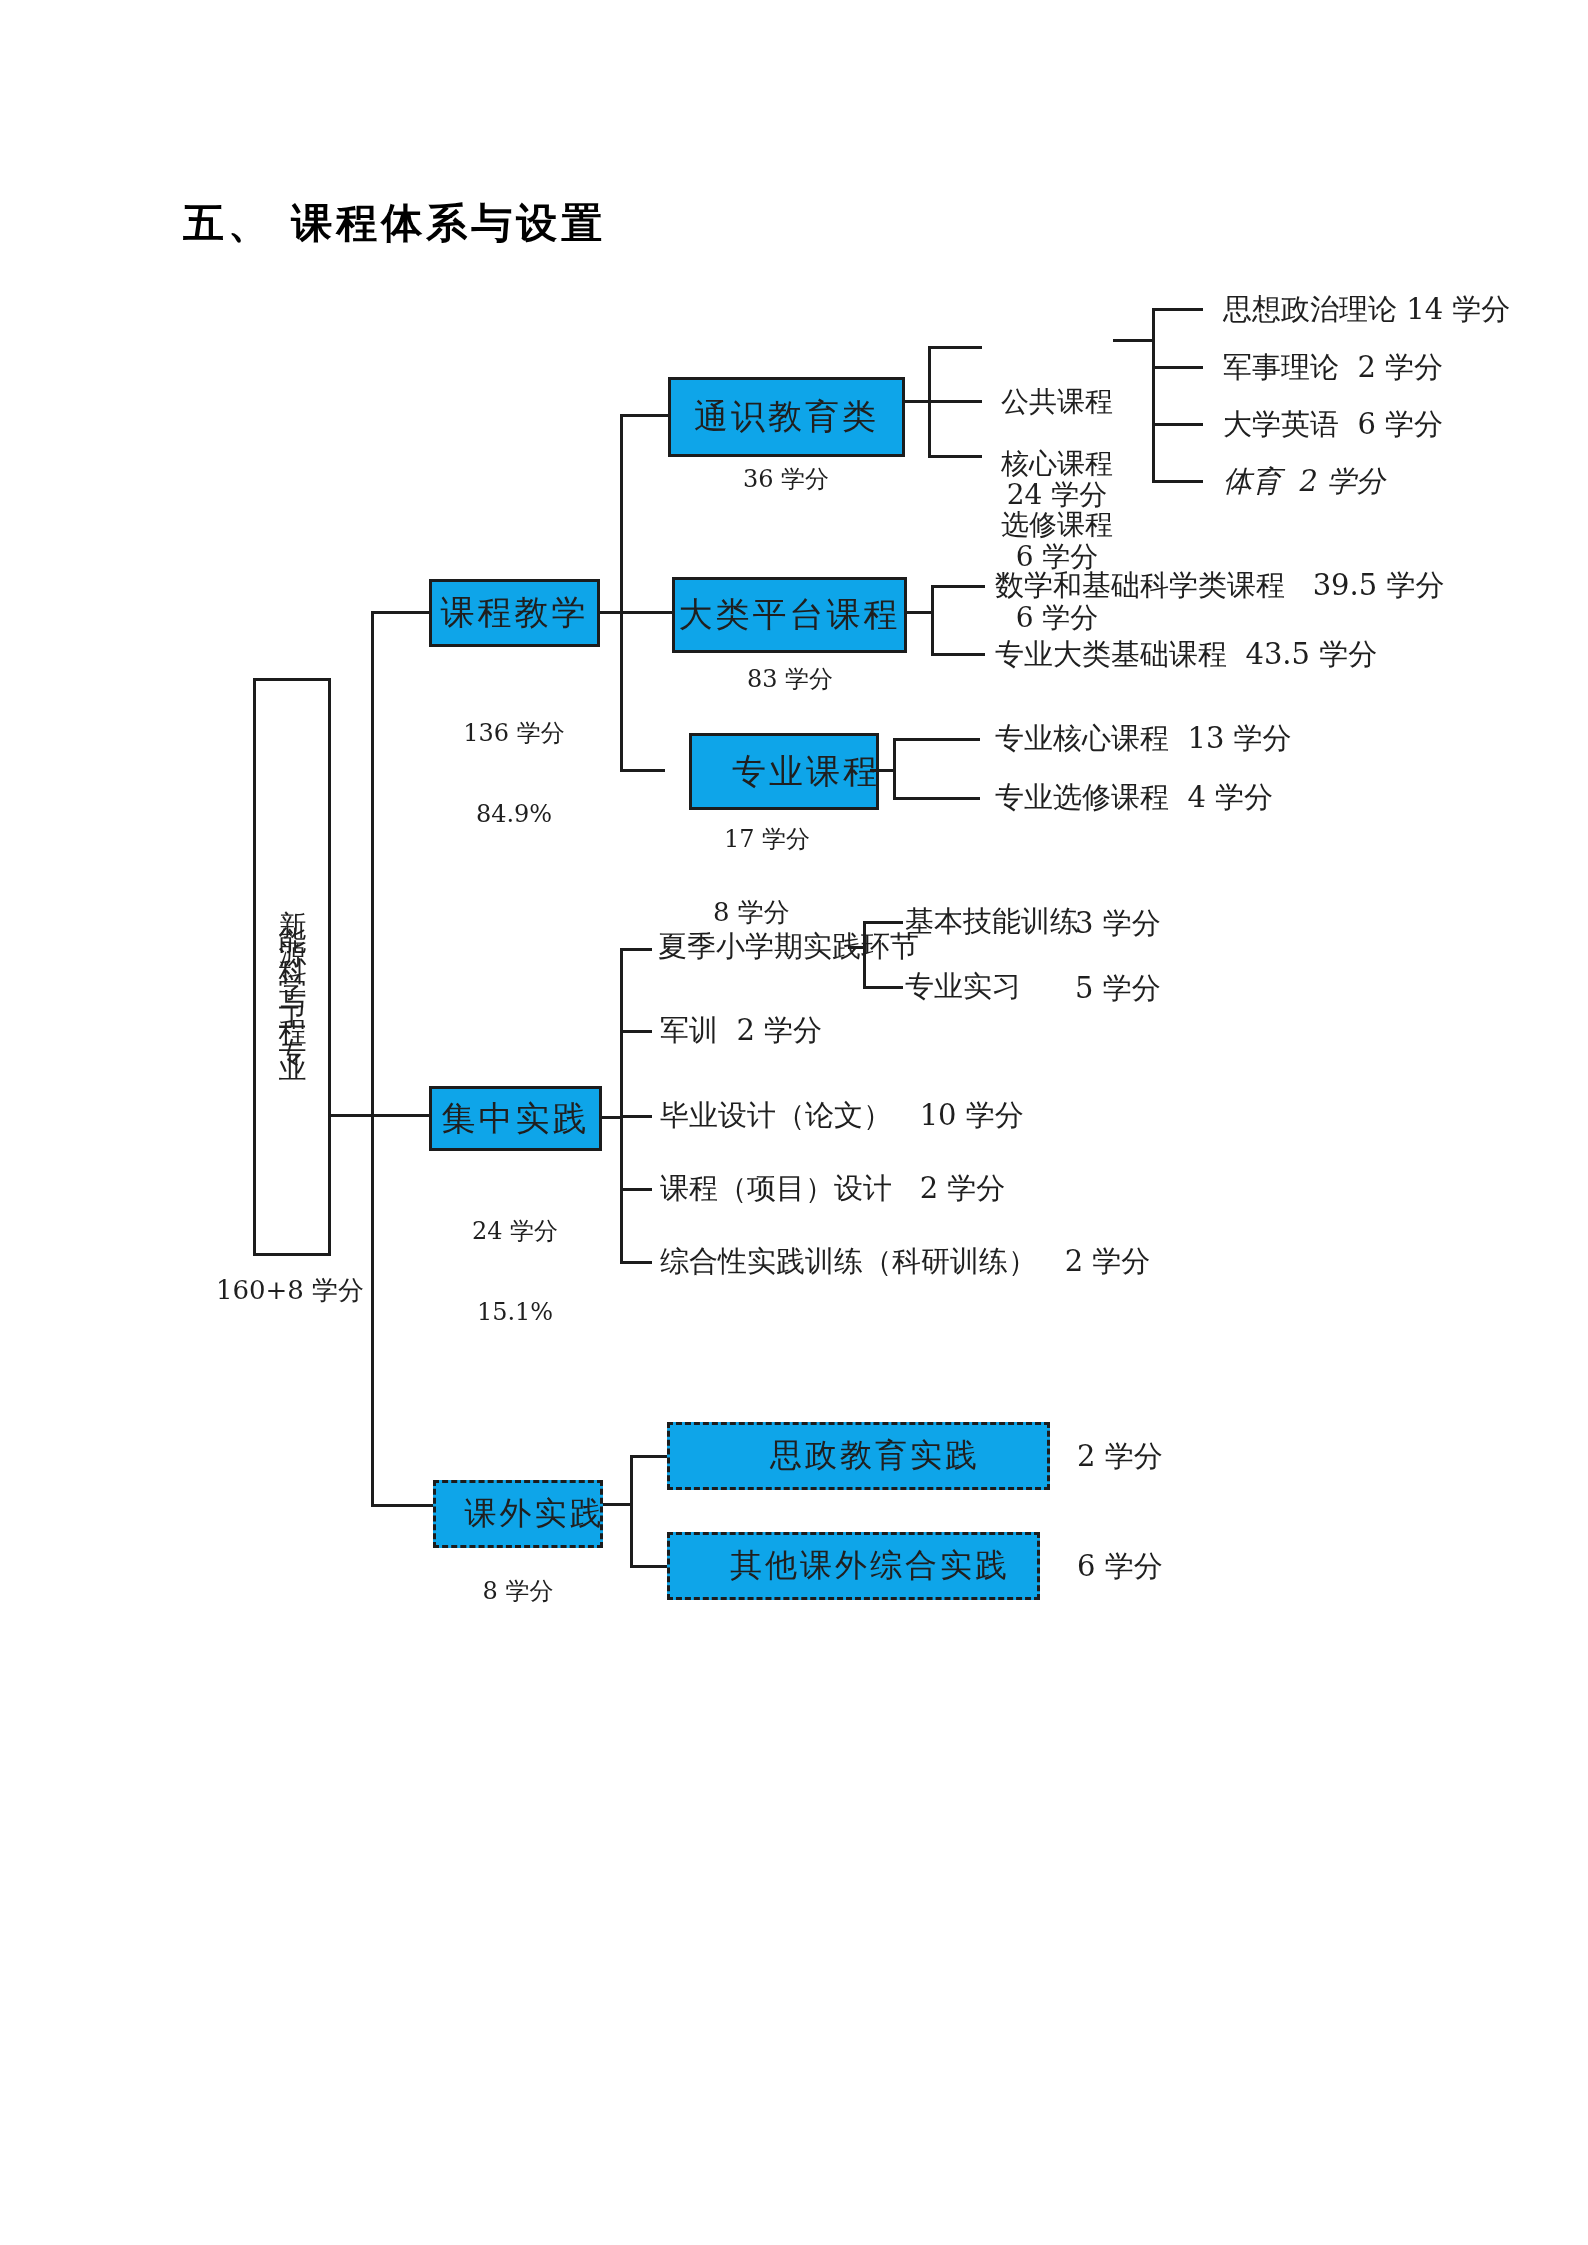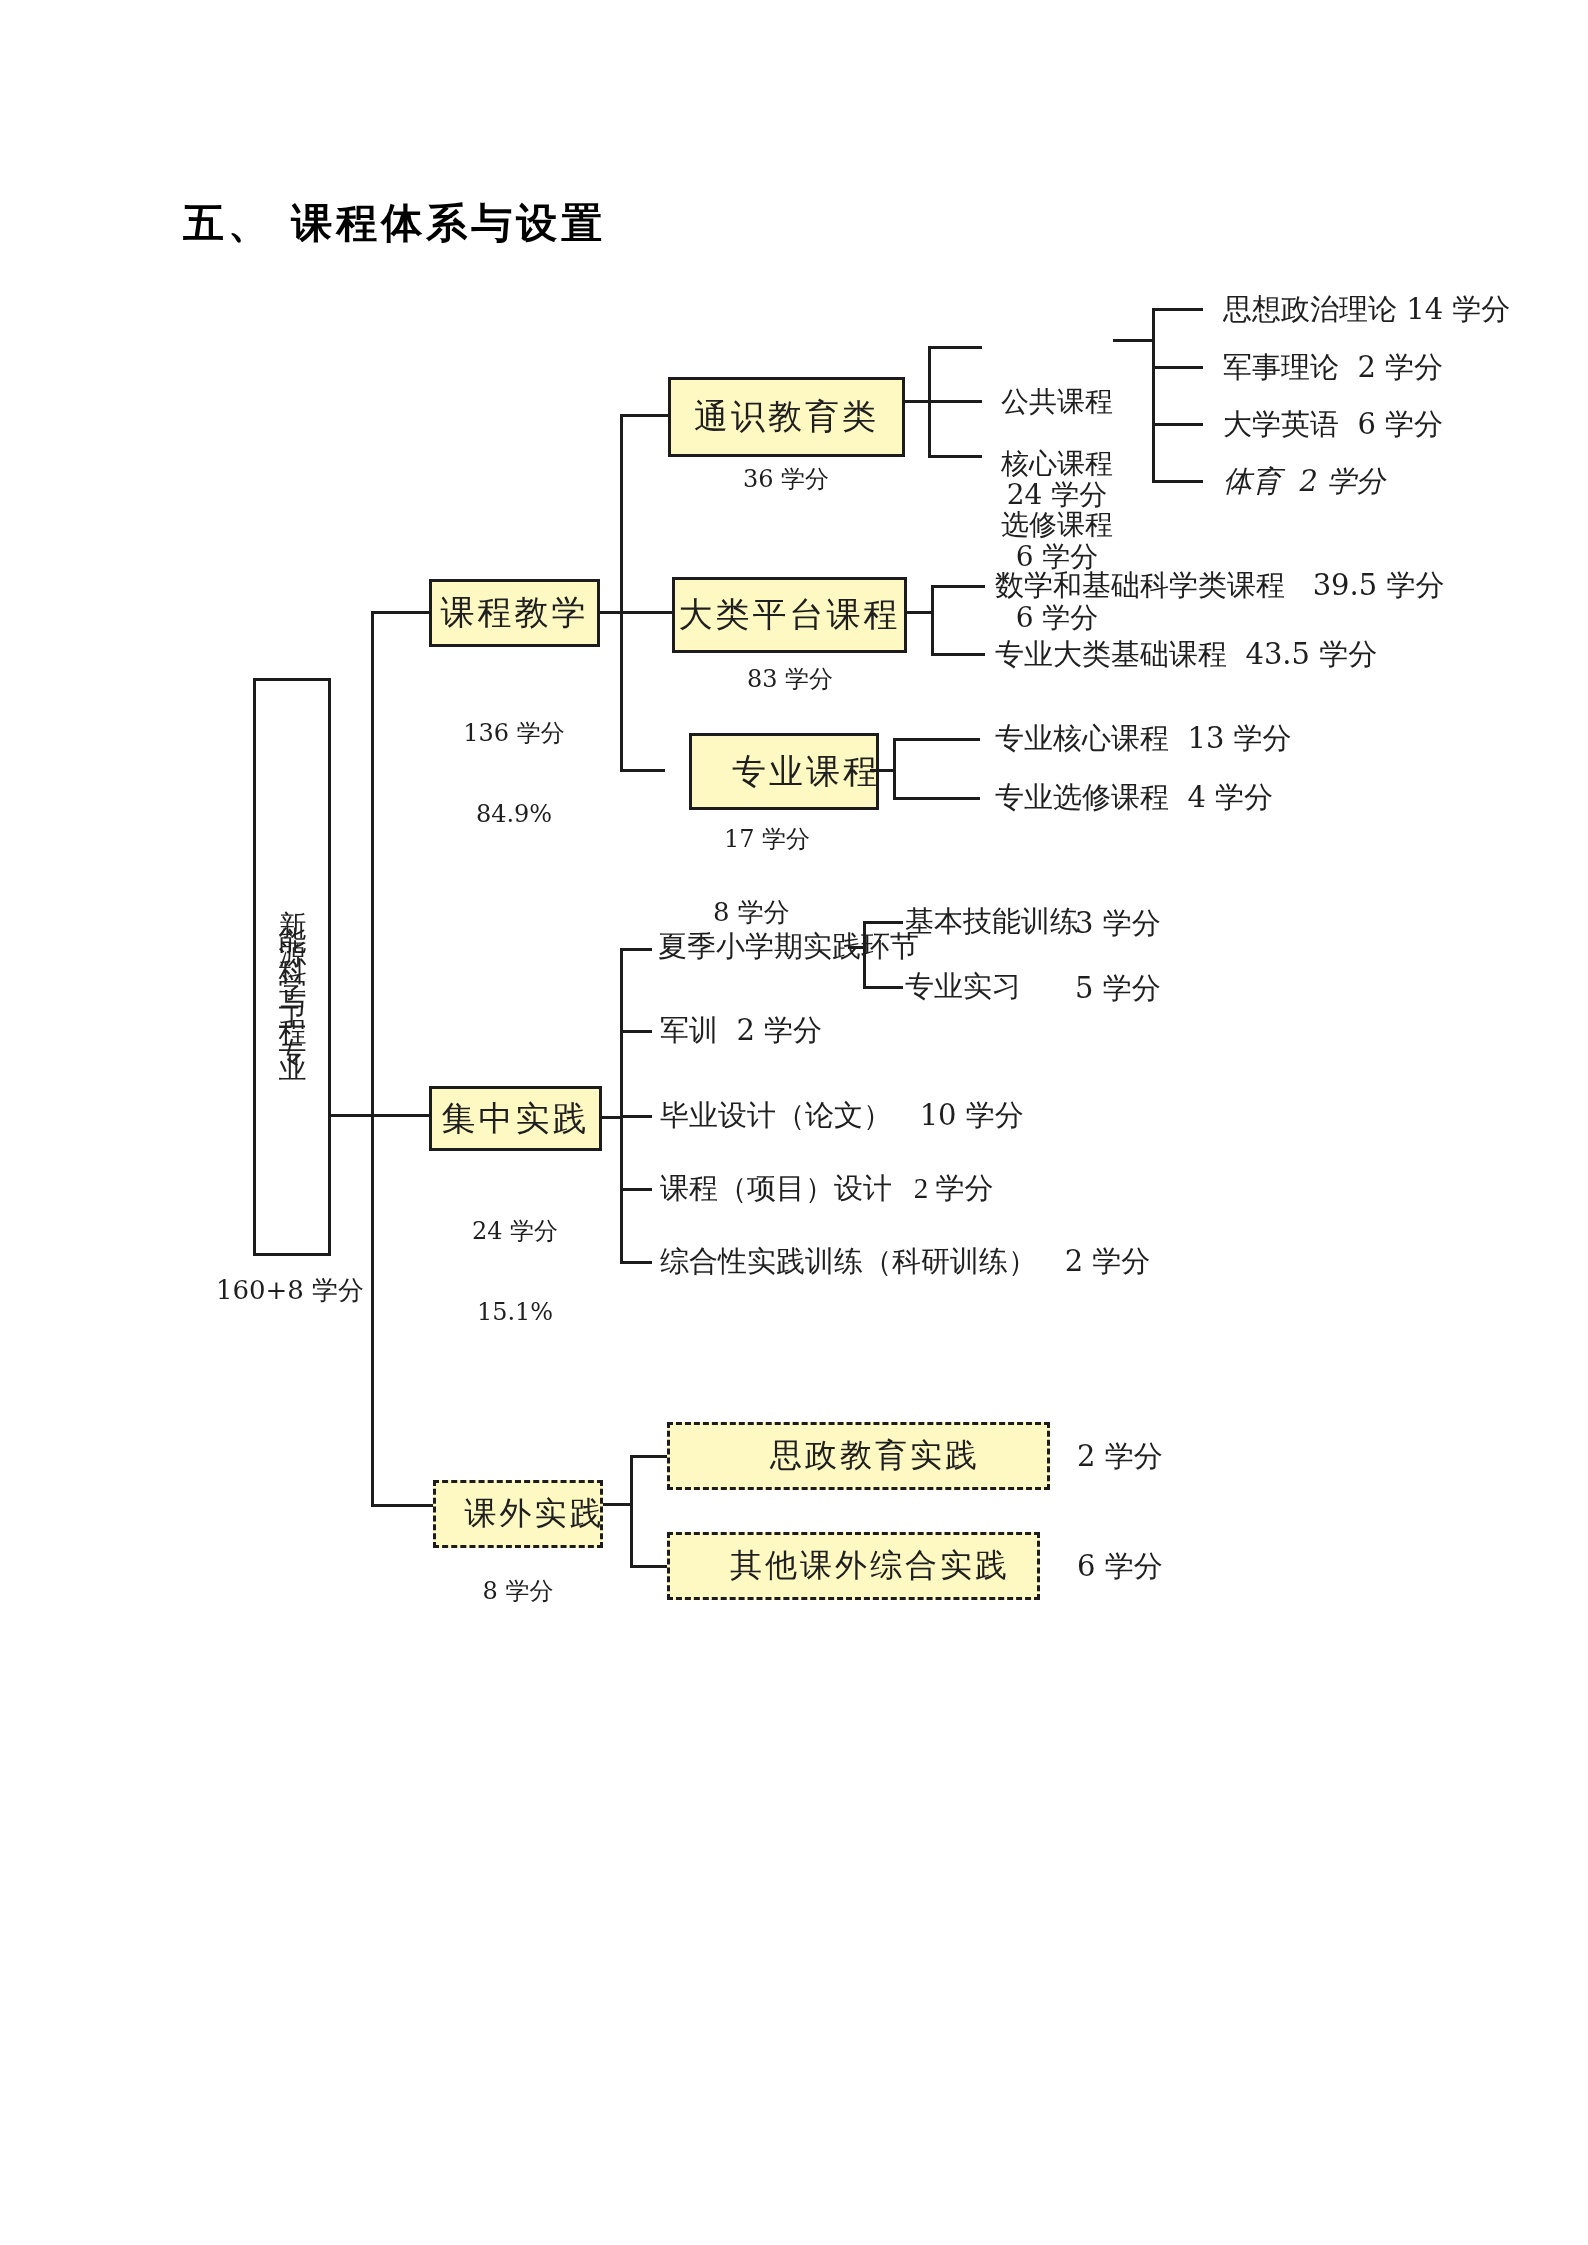--- a/index.html
+++ b/index.html
@@ -9,21 +9,21 @@
     font-family:"DejaVu Serif","Liberation Serif",serif; color:#1f1f1f;
     overflow:hidden;
   }
   .title {
     position:absolute; left:183px; top:196px;
     font-family:"DejaVu Sans","Liberation Sans",sans-serif;
     font-weight:bold; font-size:41px; letter-spacing:4px; color:#000;
     white-space:pre;
   }
   .box {
-    position:absolute; border:3px solid #1c1c1c; background:#fef9c3;
+    position:absolute; border:3px solid #1c1c1c; background:#0ea5e9;
     display:flex; align-items:center; justify-content:center;
     font-size:34px; letter-spacing:3px; white-space:pre;
   }
   .box.dashed { border-style:dashed;padding-left:33px; }
   .rootbox {
     position:absolute; border:3px solid #1c1c1c; background:#fff;
     display:flex; align-items:center; justify-content:center;
     writing-mode:vertical-rl; text-orientation:upright;
     font-size:28px; letter-spacing:16px;
   }
@@ -148,21 +148,21 @@
   <div class="ln" style="left:863px; top:921px; width:40px; height:3px;"></div>
   <div class="ln" style="left:863px; top:986px; width:40px; height:3px;"></div>
 
   <div class="txt" style="left:905px; top:906px;">基本技能训练</div>
   <div class="txt" style="left:1075px; top:908px;">3 学分</div>
   <div class="txt" style="left:905px; top:971px;">专业实习</div>
   <div class="txt" style="left:1075px; top:973px;">5 学分</div>
 
   <div class="txt" style="left:660px; top:1015px;">军训  2 学分</div>
   <div class="txt" style="left:660px; top:1100px;">毕业设计（论文）   10 学分</div>
-  <div class="txt" style="left:660px; top:1173px;font-family:Liberation Serif, serif;">课程（项目）设计   2 学分</div>
+  <div class="txt" style="left:660px; top:1173px;">课程（项目）设计   2 学分</div>
   <div class="txt" style="left:660px; top:1246px;">综合性实践训练（科研训练）   2 学分</div>
 
   <div class="box dashed" style="left:433px; top:1480px; width:170px; height:68px; font-size:32px;">
     <span>课外实践</span>
   </div>
   <div class="credit" style="left:438px; top:1578px; width:160px;">8 学分</div>
 
   <div class="ln" style="left:603px; top:1503px; width:27px; height:3px;"></div>
   <div class="ln" style="left:630px; top:1455px; width:3px; height:113px;"></div>
   <div class="ln" style="left:630px; top:1455px; width:37px; height:3px;"></div>

